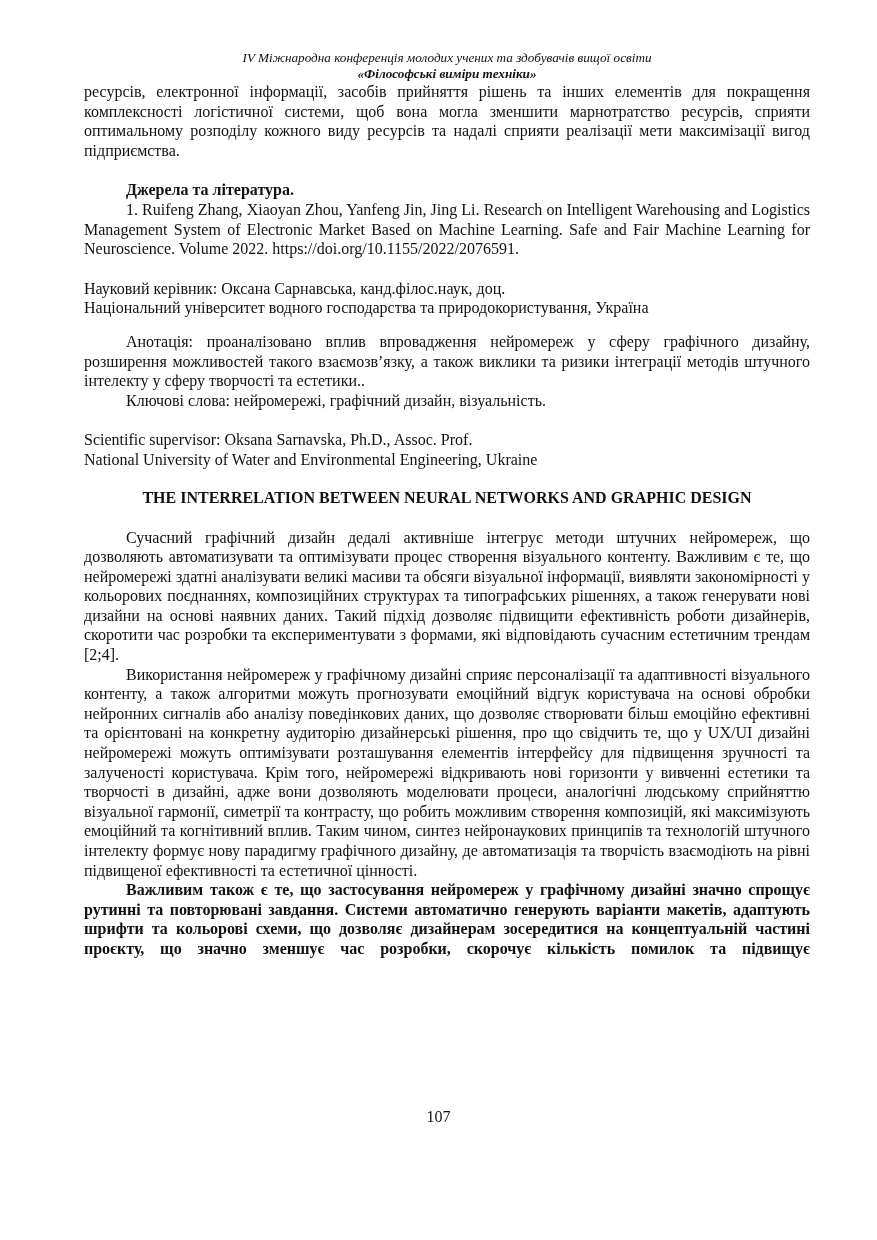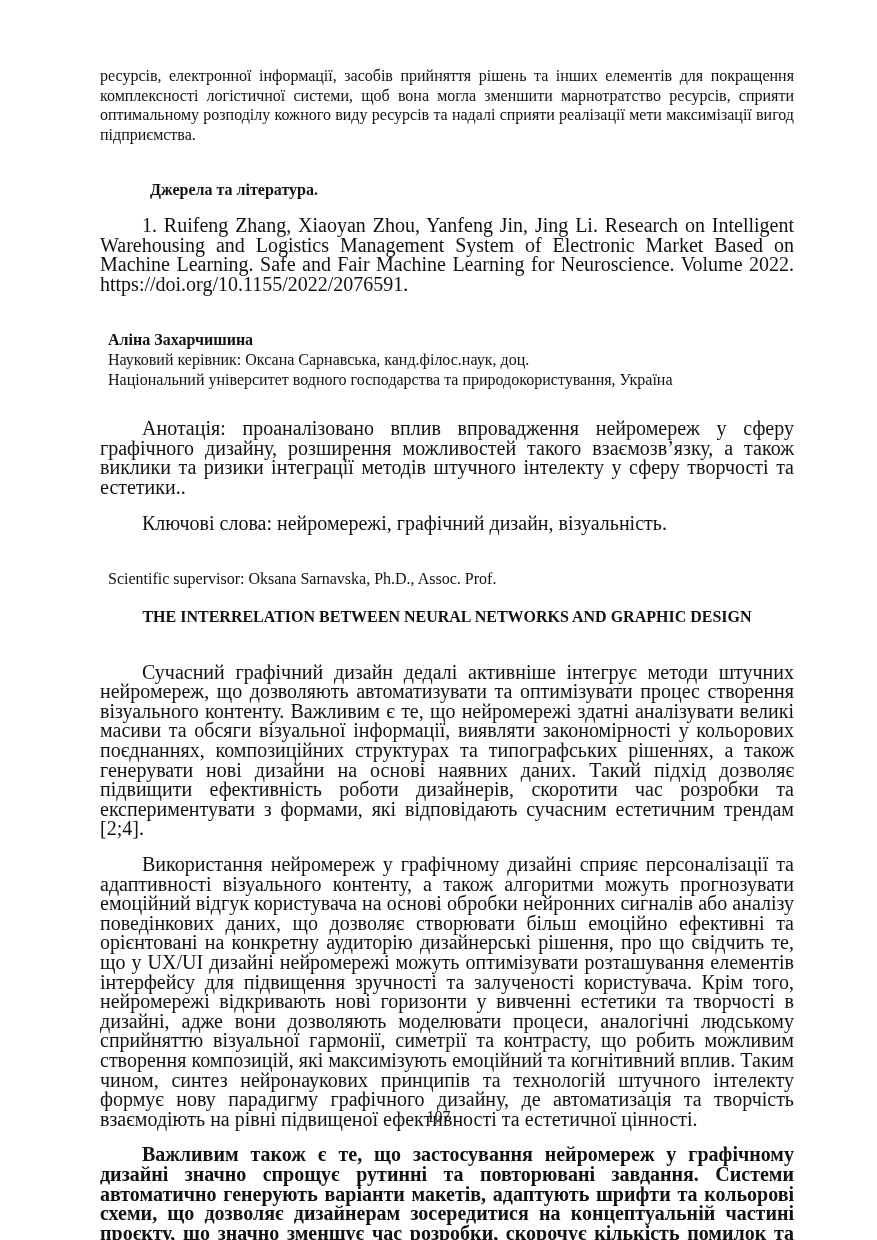--- a/index.html
+++ b/index.html
@@ -4,57 +4,61 @@
   <style>
     html, body { margin: 0; padding: 0; background: #ffffff; }
     body {
       width: 877px; height: 1240px; position: relative; overflow: hidden;
       font-family: "Liberation Serif", "DejaVu Serif", serif;
       color: #111111;
     }
     .page { position: absolute; left: 84px; top: 50px; width: 726px; }
     .header { text-align: center; font-style: italic; font-size: 13.2px; line-height: 16px; }
     .header .sub { font-weight: bold; }
-    .line { font-size: 16px; line-height: 19.6px; margin-left: 24px; }
+    .line { font-size: 16px; line-height: 19.6px; }
     .just { text-align: justify; }
-    .para { font-size: 20px; line-height: 19.6px; text-align: justify; text-indent: 42px; margin: 16px; }
-    .block { margin: 16px; }
+    .para { font-size: 16px; line-height: 19.6px; text-align: justify; text-indent: 42px; margin: 0; }
+    .block { margin: 0; }
     .bold { font-weight: bold; }
     .ital { }
     .indent { text-indent: 42px; }
     .title { font-weight: bold; text-align: center; font-size: 16px; line-height: 20px; }
     .page-number { position: absolute; left: 0; width: 877px; top: 1108px; text-align: center; font-size: 16px; }
   </style>
 </head>
 <body>
 
 <div class="page">
 
+  <div class="header">
+    <div>IV Міжнародна конференція молодих учених та здобувачів вищої освіти</div>
+    <div class="sub">«Філософські виміри техніки»</div>
+  </div>
 
   <p class="block line just" style="text-align-last:left;">ресурсів, електронної інформації, засобів прийняття рішень та інших елементів для покращення комплексності логістичної системи, щоб вона могла зменшити марнотратство ресурсів, сприяти оптимальному розподілу кожного виду ресурсів та надалі сприяти реалізації мети максимізації вигод підприємства.</p>
 
   <div style="height:20px"></div>
 
   <div class="line bold indent">Джерела та література.</div>
   <p class="para">1. Ruifeng Zhang, Xiaoyan Zhou, Yanfeng Jin, Jing Li. Research on Intelligent Warehousing and Logistics Management System of Electronic Market Based on Machine Learning. Safe and Fair Machine Learning for Neuroscience. Volume 2022. https://doi.org/10.1155/2022/2076591.</p>
 
   <div style="height:20px"></div>
 
-  <div class="line bold">Аліна Захарчишина</div>
   <div class="line ital">Науковий керівник: Оксана Сарнавська, канд.філос.наук, доц.</div>
   <div class="line">Національний університет водного господарства та природокористування, Україна</div>
 
   <div style="height:14px"></div>
 
   <p class="para ital">Анотація: проаналізовано вплив впровадження нейромереж у сферу графічного дизайну, розширення можливостей такого взаємозв’язку, а також виклики та ризики інтеграції методів штучного інтелекту у сферу творчості та естетики..</p>
   <p class="para ital">Ключові слова: нейромережі, графічний дизайн, візуальність.</p>
 
   <div style="height:20px"></div>
 
   <div class="line ital">Scientific supervisor: Oksana Sarnavska, Ph.D., Assoc. Prof.</div>
+  <div class="line">National University of Water and Environmental Engineering, Ukraine</div>
 
   <div style="height:18px"></div>
 
   <div class="title">THE INTERRELATION BETWEEN NEURAL NETWORKS AND GRAPHIC DESIGN</div>
 
   <div style="height:20px"></div>
 
   <p class="para">Сучасний графічний дизайн дедалі активніше інтегрує методи штучних нейромереж, що дозволяють автоматизувати та оптимізувати процес створення візуального контенту. Важливим є те, що нейромережі здатні аналізувати великі масиви та обсяги візуальної інформації, виявляти закономірності у кольорових поєднаннях, композиційних структурах та типографських рішеннях, а також генерувати нові дизайни на основі наявних даних. Такий підхід дозволяє підвищити ефективність роботи дизайнерів, скоротити час розробки та експериментувати з формами, які відповідають сучасним естетичним трендам [2;4].</p>
   <p class="para">Використання нейромереж у графічному дизайні сприяє персоналізації та адаптивності візуального контенту, а також алгоритми можуть прогнозувати емоційний відгук користувача на основі обробки нейронних сигналів або аналізу поведінкових даних, що дозволяє створювати більш емоційно ефективні та орієнтовані на конкретну аудиторію дизайнерські рішення, про що свідчить те, що  у UX/UI дизайні нейромережі можуть оптимізувати розташування елементів інтерфейсу для підвищення зручності та залученості користувача. Крім того, нейромережі відкривають нові горизонти у вивченні естетики та творчості в дизайні, адже вони дозволяють моделювати процеси, аналогічні людському сприйняттю візуальної гармонії, симетрії та контрасту, що робить можливим створення композицій, які максимізують емоційний та когнітивний вплив. Таким чином, синтез нейронаукових принципів та технологій штучного інтелекту формує нову парадигму графічного дизайну, де автоматизація та творчість взаємодіють на рівні підвищеної ефективності та естетичної цінності.</p>
   <p class="para" style="text-align-last:justify;font-weight:bold;">Важливим також є те, що застосування нейромереж у графічному дизайні значно спрощує рутинні та повторювані завдання. Системи автоматично генерують варіанти макетів, адаптують шрифти та кольорові схеми, що дозволяє дизайнерам зосередитися на концептуальній частині проєкту, що значно зменшує час розробки, скорочує кількість помилок та підвищує</p>

